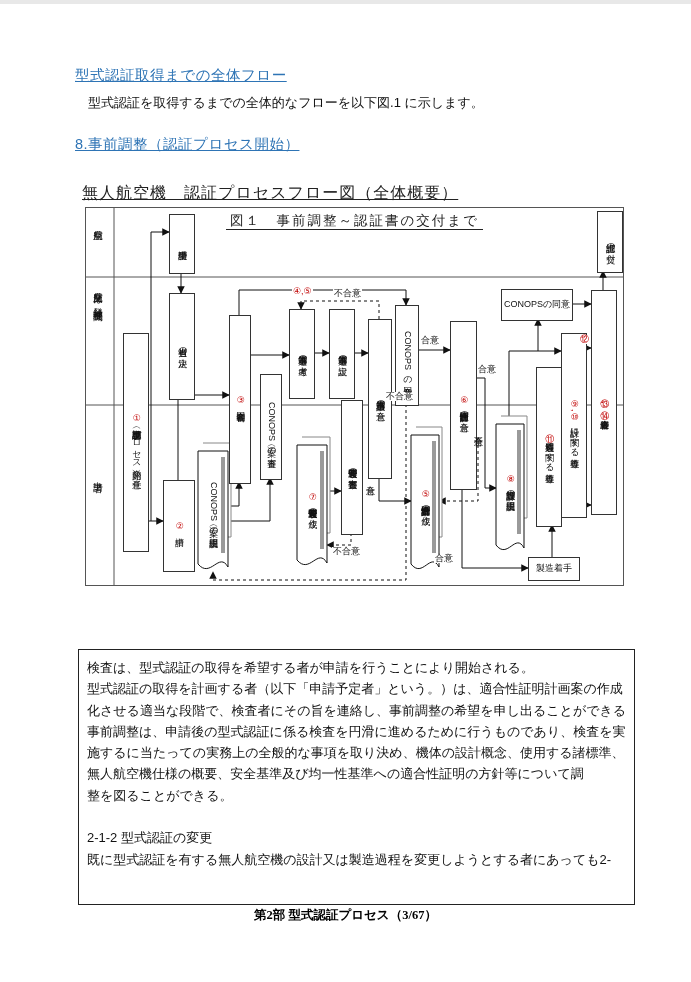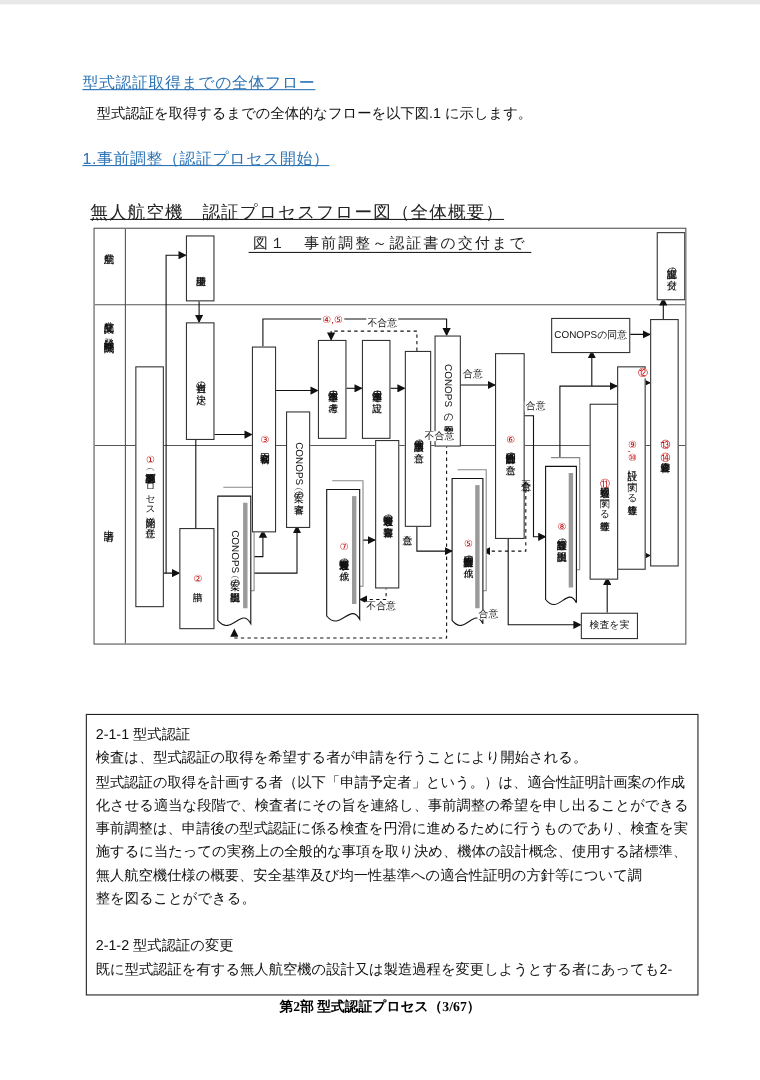--- a/index.html
+++ b/index.html
@@ -57,21 +57,21 @@
 </style>
 </head>
 <body>
 
 <div class="page">
 
   <div class="h-blue" style="left:75px;top:62px;">型式認証取得までの全体フロー</div>
 
   <div class="intro-line" style="left:88px;top:90px;">型式認証を取得するまでの全体的なフローを以下図.1 に示します。</div>
 
-  <div class="h-blue" style="left:75px;top:131px;">1.事前調整（認証プロセス開始）</div>
+  <div class="h-blue" style="left:75px;top:131px;">8.事前調整（認証プロセス開始）</div>
 
   <div class="chart-caption" style="left:82px;top:179px;">無人航空機　認証プロセスフロー図（全体概要）</div>
 
   <div class="flow-chart">
     <div class="chart-title">
       <span>図１　事前調整～認証書の交付まで</span>
     </div>
 
   <svg width="537" height="377" viewBox="0 0 537 377">
         <defs>
@@ -139,35 +139,34 @@
       <div class="fbox v" style="left: 255px; top: 192px; width: 20px; height: 133px;">製造管理要領の書類審査</div>
       <div class="fbox v doc" style="left: 211px; top: 241px; width: 30px; height: 106px;"><span class="red">⑦</span>製造管理規要領の作成</div>
       <div class="fbox v" style="left: 309px; top: 97px; width: 22px; height: 99px;">CONOPSの初回合意</div>
       <div class="fbox v doc" style="left: 325px; top: 231px; width: 28px; height: 120px;"><span class="red">⑤</span>適合性証明計画案の作成</div>
       <div class="fbox v" style="left: 364px; top: 113px; width: 25px; height: 167px;"><span class="red">⑥</span>適合性証明計画の合意</div>
       <div class="fbox v doc" style="left: 410px; top: 220px; width: 28px; height: 112px;"><span class="red">⑧</span>設計書類等の提出・説明</div>
       <div class="fbox" style="left: 415px; top: 81px; width: 70px; height: 30px;">CONOPSの同意</div>
       <div class="fbox v" style="left: 450px; top: 159px; width: 24px; height: 158px;"><span class="red">⑪</span>製造過程に関する検査等</div>
       <div class="fbox v" style="left: 475px; top: 125px; width: 24px; height: 183px;"><span class="red">⑨,⑩</span>設計に関する検査等</div>
       <div class="fbox v" style="left: 505px; top: 82px; width: 24px; height: 223px;"><span class="red">⑬,⑭</span>最終審査会</div>
-      <div class="fbox" style="left: 442px; top: 349px; width: 50px; height: 22px;">検査を実</div>
+      <div class="fbox" style="left: 442px; top: 349px; width: 50px; height: 22px;">製造着手</div>
       <div class="flabel red" style="left: 206px; top: 79px;">④,⑤</div>
       <div class="flabel" style="left: 247px; top: 81px;">不合意</div>
       <div class="flabel" style="left: 334px; top: 128px;">合意</div>
       <div class="flabel" style="left: 299px; top: 184px;">不合意</div>
       <div class="flabel" style="left: 391px; top: 157px;">合意</div>
       <div class="flabel v" style="left: 386px; top: 222px;">不合意</div>
       <div class="flabel v" style="left: 278px; top: 271px;">合意</div>
       <div class="flabel" style="left: 246px; top: 339px;">不合意</div>
       <div class="flabel" style="left: 348px; top: 346px;">合意</div>
       <div class="flabel red" style="left: 493px; top: 127px;">⑫</div>
     </div>
 
   <div class="text-block">
-      <div class="tline">2-1-1 型式認証</div>
       <div class="tline">検査は、型式認証の取得を希望する者が申請を行うことにより開始される。</div>
       <div class="tline">型式認証の取得を計画する者（以下「申請予定者」という。）は、適合性証明計画案の作成</div>
       <div class="tline">化させる適当な段階で、検査者にその旨を連絡し、事前調整の希望を申し出ることができる。</div>
       <div class="tline">事前調整は、申請後の型式認証に係る検査を円滑に進めるために行うものであり、検査を実</div>
       <div class="tline">施するに当たっての実務上の全般的な事項を取り決め、機体の設計概念、使用する諸標準、</div>
       <div class="tline">無人航空機仕様の概要、安全基準及び均一性基準への適合性証明の方針等について調</div>
       <div class="tline">整を図ることができる。</div>
       <div class="tline">&nbsp;</div>
       <div class="tline">2-1-2 型式認証の変更</div>
       <div class="tline">既に型式認証を有する無人航空機の設計又は製造過程を変更しようとする者にあっても2-</div>

